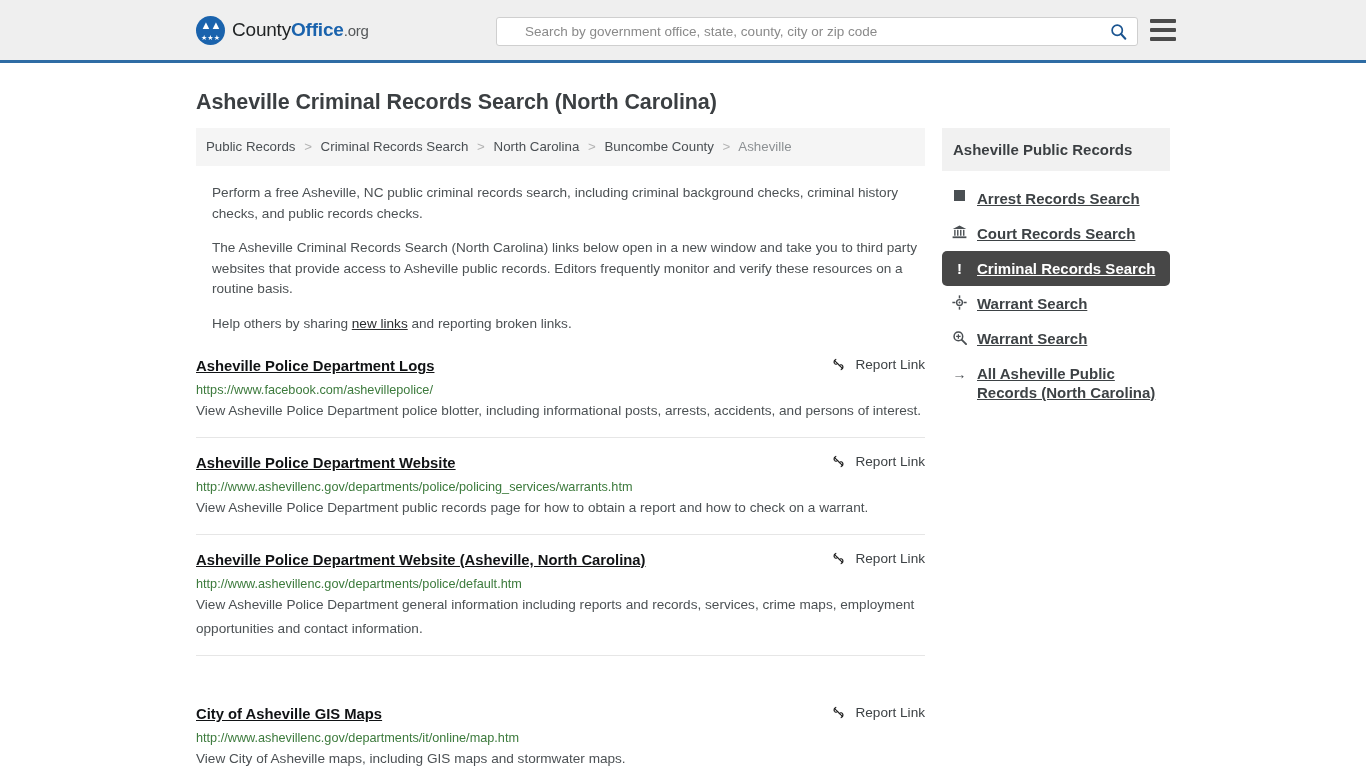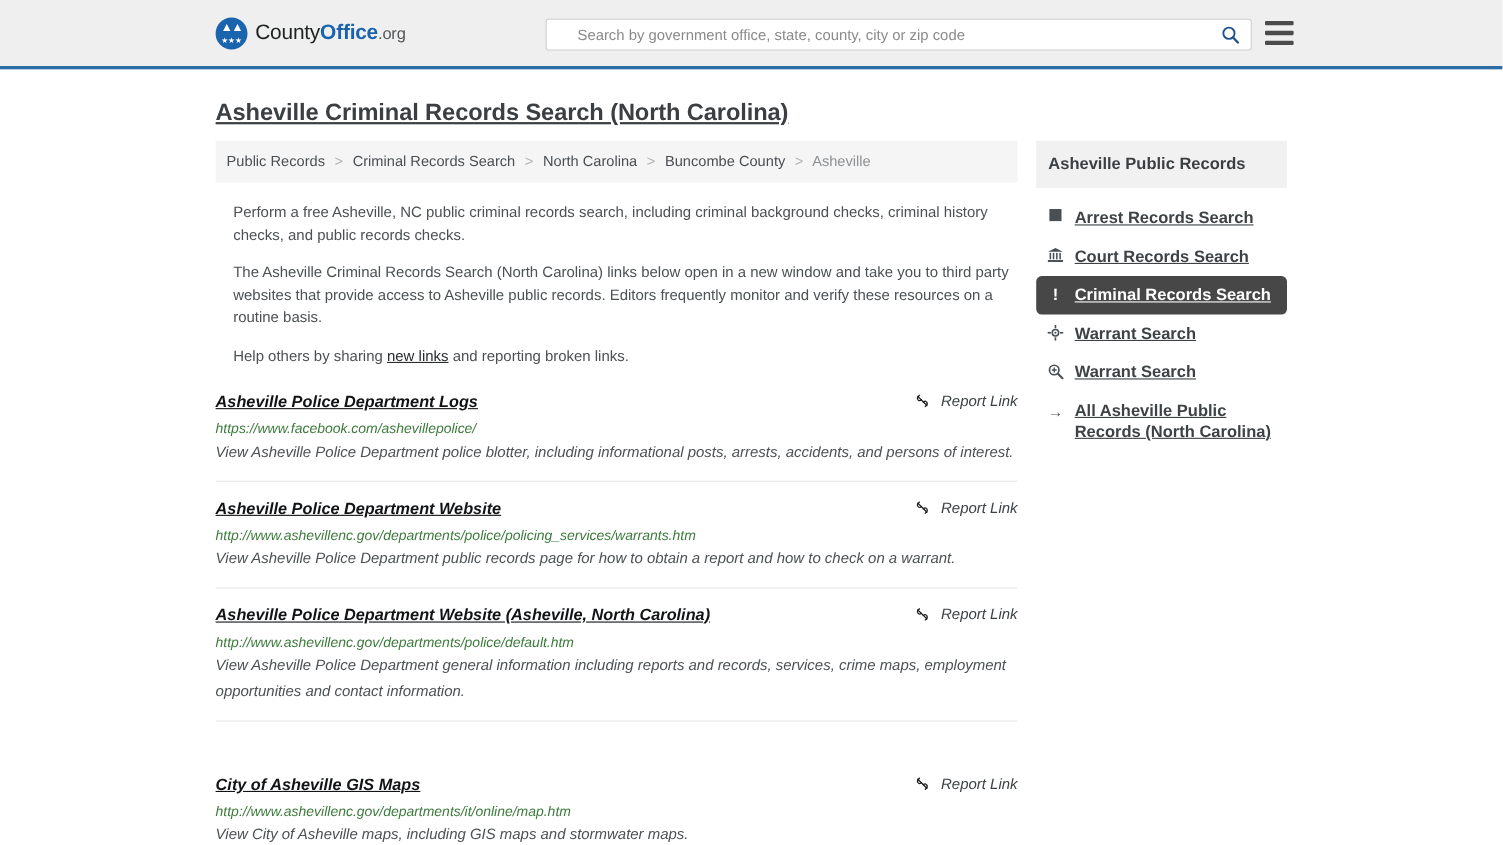--- a/index.html
+++ b/index.html
@@ -116,21 +116,20 @@
   .page {
     width: 1366px;
     padding: 0 196px 0 196px;
   }
   h1.page-title {
     font-size: 21.5px;
     font-weight: bold;
     color: #3b3f42;
     margin: 27px 0 13px 0;
     letter-spacing: -0.1px;
-    text-decoration: underline;
   }
   .columns {
     display: flex;
     gap: 17px;
     align-items: flex-start;
   }
   .main-col { width: 729px; flex: 0 0 729px; }
   .side-col { width: 228px; flex: 0 0 228px; }
 
   
@@ -163,21 +162,20 @@
     text-decoration: underline;
     font-weight: normal;
   }
 
   
   .results { margin-top: 22px; }
   .result {
     padding: 0 0 14px 0;
     border-bottom: 1px solid #e6e6e6;
     margin-bottom: 15px;
-    font-style: italic;
   }
   .result:last-child { border-bottom: 1px solid #e6e6e6; margin-top: 48px; }
   .result-head {
     display: flex;
     align-items: flex-start;
     justify-content: space-between;
   }
   .result-title {
     font-size: 14.8px;
     font-weight: bold;

